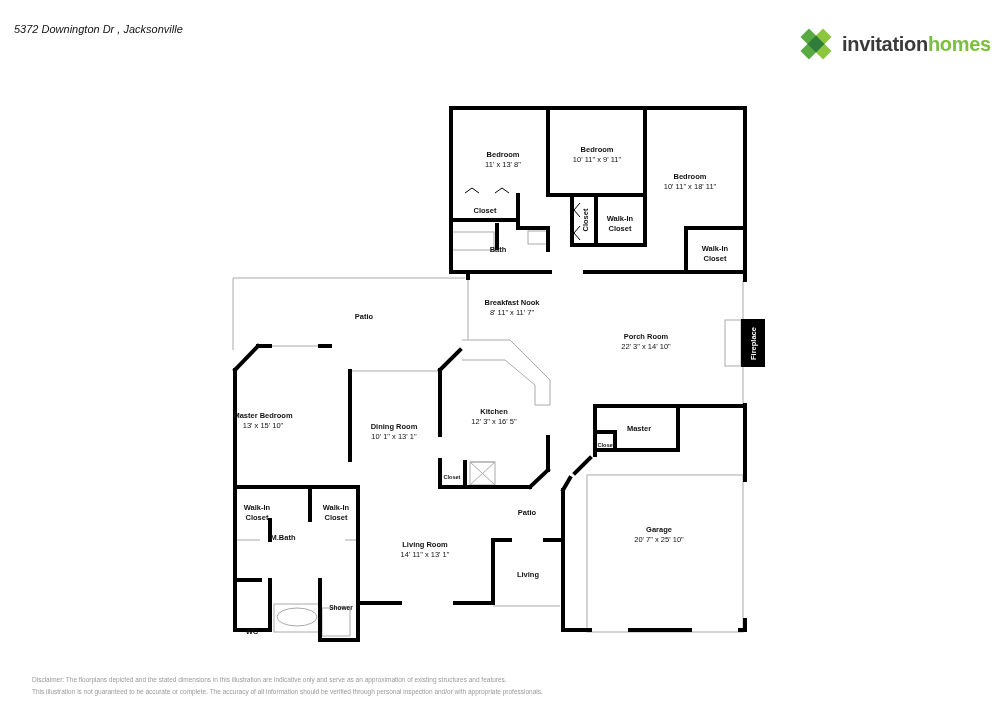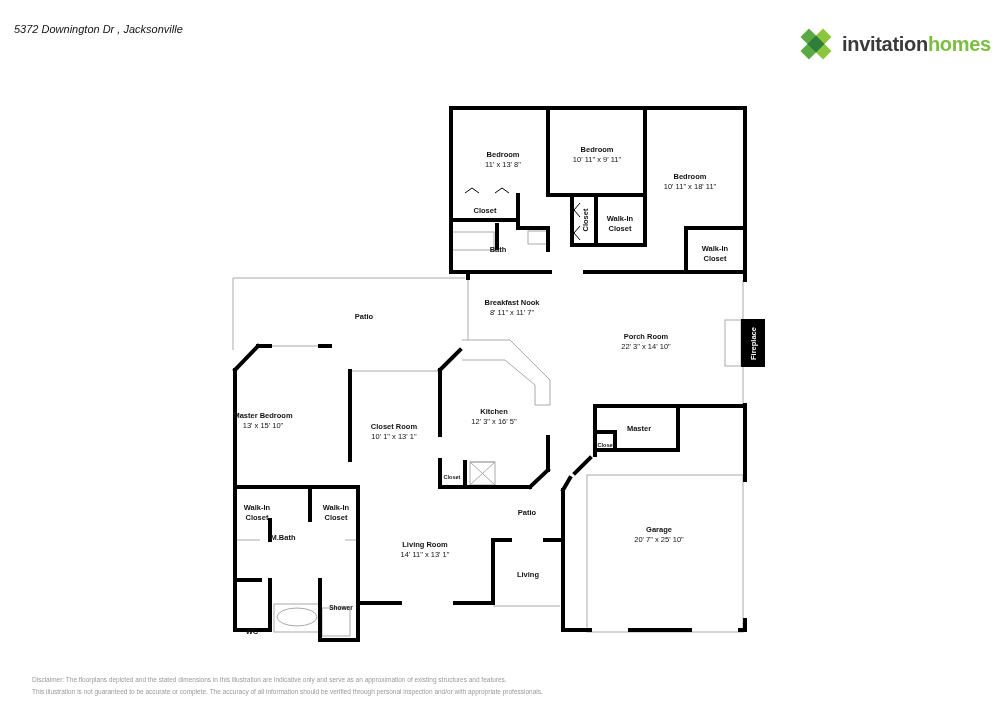--- a/index.html
+++ b/index.html
@@ -188,21 +188,21 @@
   </div>
 <div class="label" style="left:646px;top:332px">
     <span class="n">Porch Room</span>
     <span class="d">22' 3" x 14' 10"</span>
   </div>
 <div class="label" style="left:263px;top:411px">
     <span class="n">Master Bedroom</span>
     <span class="d">13' x 15' 10"</span>
   </div>
 <div class="label" style="left:394px;top:422px">
-    <span class="n">Closet Room</span>
+    <span class="n">Dining Room</span>
     <span class="d">10' 1" x 13' 1"</span>
   </div>
 <div class="label" style="left:494px;top:407px">
     <span class="n">Kitchen</span>
     <span class="d">12' 3" x 16' 5"</span>
   </div>
 <div class="label" style="left:639px;top:424px">
     <span class="n">Master</span>
   </div>
 <div class="label" style="left:606px;top:440px;font-size:5.5px">

